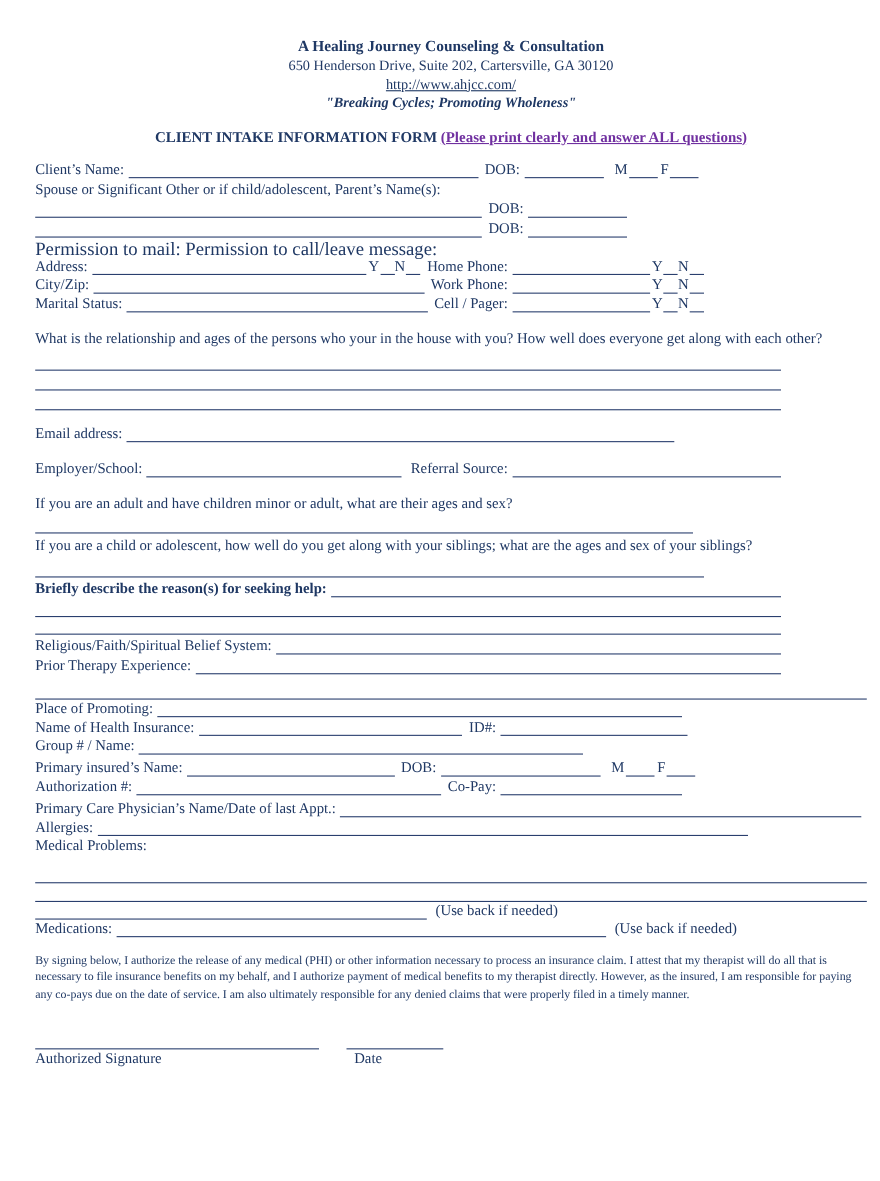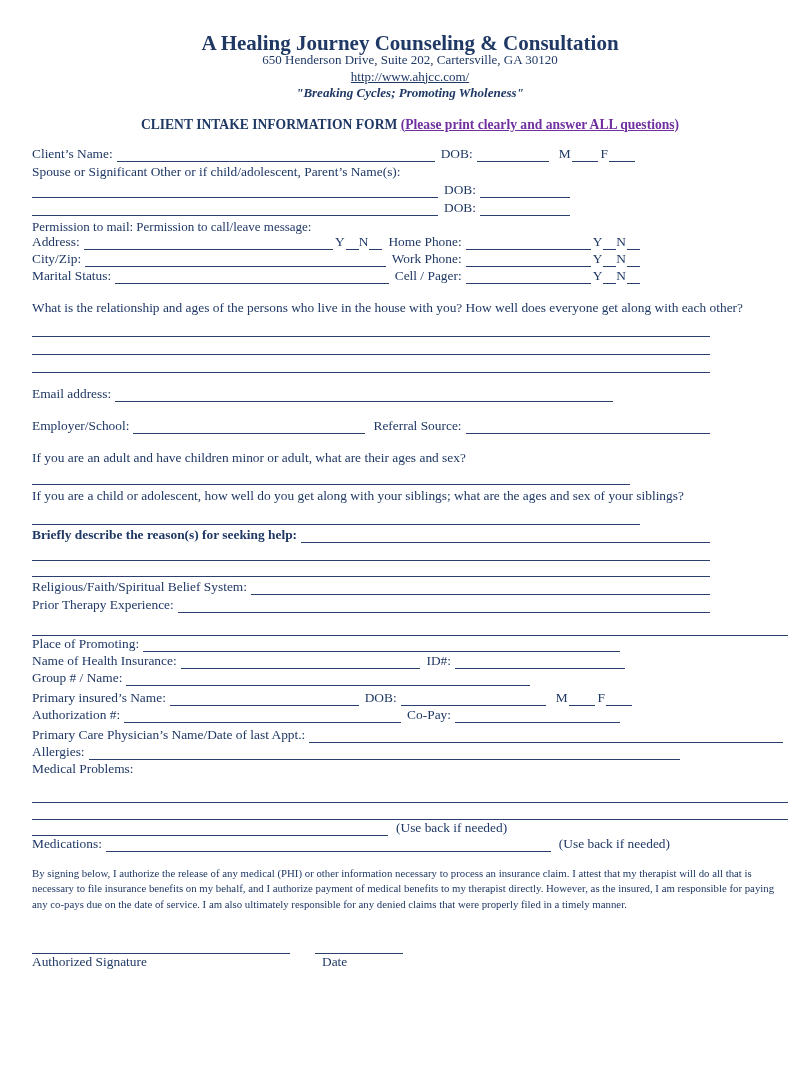--- a/index.html
+++ b/index.html
@@ -3,37 +3,37 @@
 <meta charset="utf-8">
 <style>
   html,body { margin:0; padding:0; background:#e9e9e9; }
   .page {
     width:800px; height:1074px; margin:0 auto; background:#ffffff;
     box-sizing:border-box; padding:34px 12px 0 32px;
     font-family:"Liberation Serif","DejaVu Serif",serif;
     color:#1f3864; font-size:13.4px; position:relative; overflow:hidden;
   }
   .center { text-align:center; }
-  .hdr-org   { font-size:21px; font-weight:bold; line-height:18px; }
+  .hdr-org   { font-size:14px; font-weight:bold; line-height:18px; }
   .hdr-line  { font-size:13px; line-height:16.5px; }
   .hdr-url   { text-decoration:underline; color:#1f3864; }
   .hdr-tag   { font-style:italic; font-weight:bold; }
   .bullet    { font-size:9px; vertical-align:1px; padding:0 4px; }
   .form-title{ font-size:13.6px; font-weight:bold; margin-top:15px; }
   .title-note{ color:#7030a0; text-decoration:underline; }
 
   .row  { display:flex; align-items:flex-end; margin-top:2px; white-space:nowrap; }
   .lbl  { white-space:pre; flex:0 0 auto; }
   .bold { font-weight:bold; }
   .ln   { border-bottom:1.3px solid #2a3f6e; height:14px; flex:0 0 auto; margin-left:4px; }
   .grow { flex:1 1 auto; }
   .sp   { flex:0 0 auto; }
   .ml6  { margin-left:6px; } .ml8 { margin-left:8px; } .ml10 { margin-left:10px; }
   .wline{ border-bottom:1.3px solid #2a3f6e; height:17px; }
-  .small{ font-size:13px; line-height:13px; }
+  .small{ font-size:17px; line-height:13px; }
   .q    { margin-top:16px; line-height:16.5px; max-width:756px; }
   .disc { margin-top:14px; font-size:10.8px; line-height:15.3px; max-width:756px; }
 </style>
 </head>
 <body>
 
 <div class="page">
 
   <div class="center">
     <div class="hdr-org">A Healing Journey Counseling &amp; Consultation</div>
@@ -109,21 +109,21 @@
     <div class="ln grow"></div>
     <span class="lbl ml6">Cell / Pager:</span>
     <div class="ln" style="width:125px"></div>
     <span class="lbl" style="margin-left:2px">Y</span>
     <div class="ln" style="width:13px;margin-left:1px"></div>
     <span class="lbl">N</span>
     <div class="ln" style="width:13px;margin-left:1px"></div>
     <div class="sp" style="width:148px"></div>
   </div>
 
-  <div class="q">What is the relationship and ages of the persons who live in the house with you? How well does everyone get along with each other?</div>
+  <div class="q">What is the relationship and ages of the persons who your in the house with you? How well does everyone get along with each other?</div>
   <div class="wline" style="margin-top:3px;margin-right:78px"></div>
   <div class="wline" style="margin-right:78px"></div>
   <div class="wline" style="margin-right:78px"></div>
 
   <div class="row" style="margin-top:13px">
     <span class="lbl">Email address:</span>
     <div class="ln grow"></div>
     <div class="sp" style="width:175px"></div>
   </div>
 

